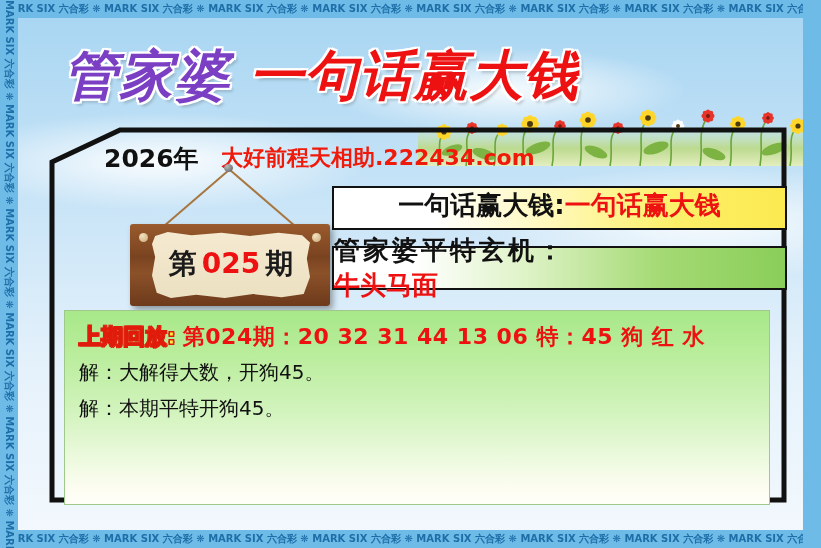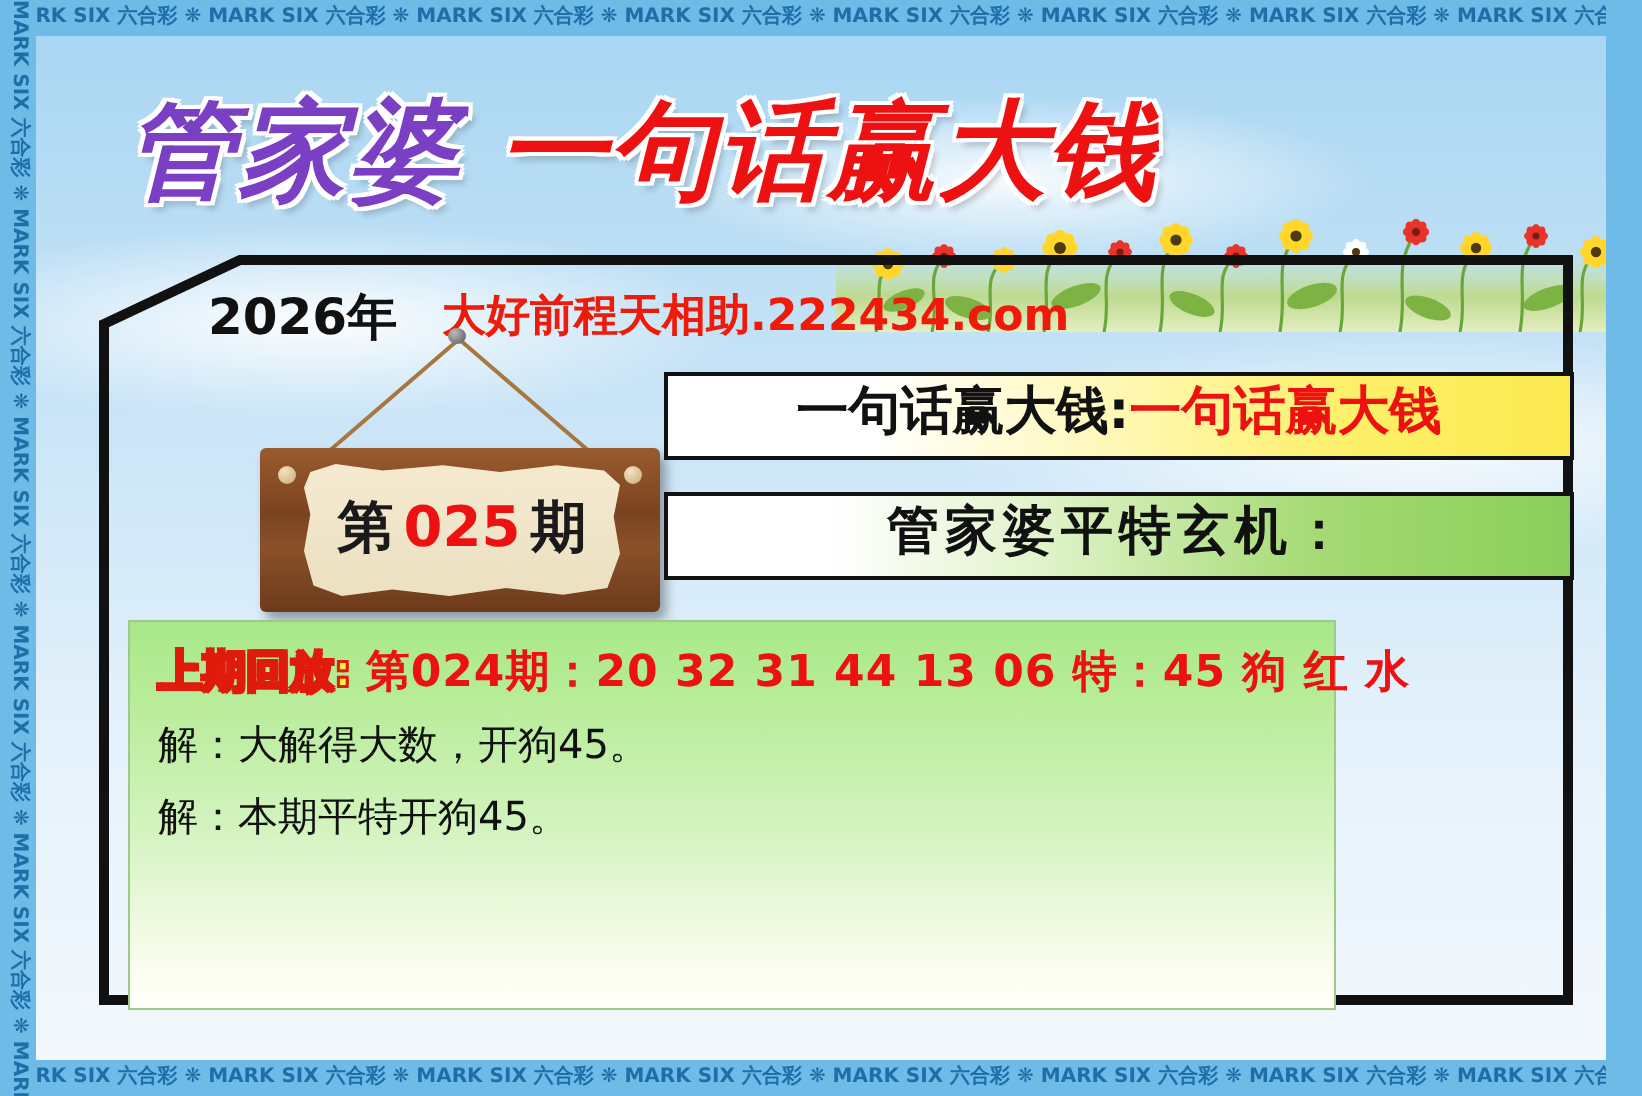--- a/index.html
+++ b/index.html
@@ -85,27 +85,27 @@
               font-weight:bold;font-size:28px;line-height:32px;color:#1a1a1a;white-space:nowrap;}
   .paper-text .num{color:#ee1111;font-family:"DejaVu Sans",sans-serif;margin:0 5px;}
 
   
   .banner{position:absolute;left:314px;height:44px;width:455px;
           border:2px solid #111;box-sizing:border-box;
           display:flex;align-items:flex-start;justify-content:center;
           white-space:nowrap;font-family:"DejaVu Sans",sans-serif;
           font-weight:bold;font-size:26px;letter-spacing:0px;}
   .banner-yellow{top:168px;background:linear-gradient(90deg,#ffffff 0%,#ffffff 22%,#fff9c2 45%,#fdf06a 75%,#fbe94f 100%);}
-  .banner-green{top:228px;background:linear-gradient(90deg,#ffffff 0%,#ffffff 18%,#dff3c8 42%,#a5da74 72%,#8ace5a 100%);}
+  .banner-green{top:228px;background:linear-gradient(90deg,#ffffff 0%,#ffffff 18%,#dff3c8 42%,#a5da74 72%,#8ace5a 100%);flex-direction:column;}
   .banner .lab{color:#111;}
   .banner .val{color:#ee1111;}
   .banner-green .lab{letter-spacing:3px;}
 
   
-  .panel{position:absolute;left:46px;top:292px;width:604px;height:195px;
+  .panel{position:absolute;left:46px;top:292px;width:706px;height:195px;
          border:1px solid #9fc98a;box-sizing:border-box;
          background:linear-gradient(#a8e88a 0%,#b6ec97 18%,#d2f3bd 52%,#eefae0 78%,#fdfdf2 92%,#fffff8 100%);
          padding:9px 14px 0 14px;}
   .line{white-space:nowrap;font-family:"DejaVu Sans",sans-serif;}
   .l1{font-size:22px;font-weight:bold;line-height:34px;}
   .l1 .rep{color:#fff33f;-webkit-text-stroke:1px #e01b0c;
            text-shadow:1px 1px 0 #e01b0c,-1px -1px 0 #e01b0c,1px -1px 0 #e01b0c,-1px 1px 0 #e01b0c;
            margin-right:7px;}
   .l1 .nums{color:#ee1111;letter-spacing:0.5px;}
   .l2{font-size:21px;font-weight:bold;line-height:38px;}
@@ -313,20 +313,21 @@
       </div>
     </div>
 
     <div class="banner banner-yellow">
       <span class="lab">一句话赢大钱:</span>
         <span class="val">一句话赢大钱</span>
     </div>
 
     <div class="banner banner-green">
       <span class="lab">管家婆平特玄机：</span>
+        <span class="val">牛头马面</span>
     </div>
 
     <div class="panel">
       <div class="line l1">
         <span class="rep">上期回放:</span><span class="nums">第024期：20 32 31 44 13 06 特：45 狗 红 水</span>
       </div>
       <div class="line l3">解：大解得大数，开狗45。</div>
       <div class="line l3">解：本期平特开狗45。</div>
     </div>
 

